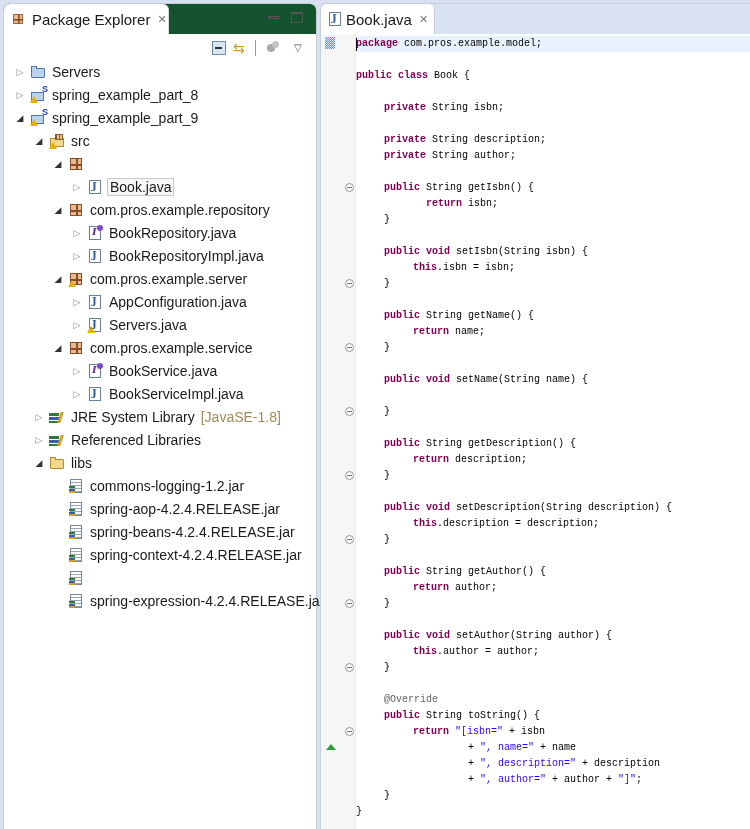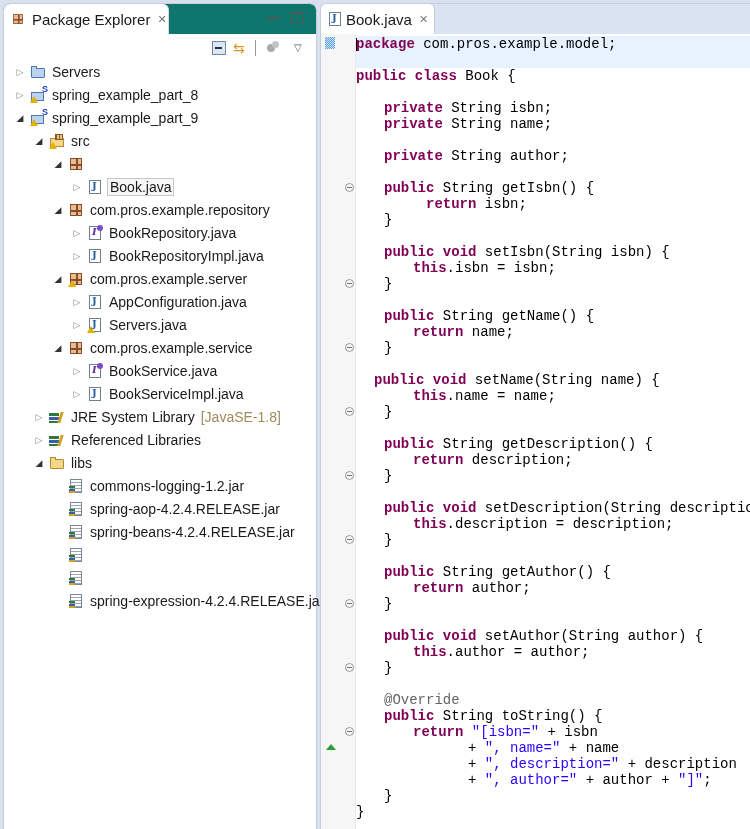--- a/index.html
+++ b/index.html
@@ -1,21 +1,21 @@
 <!DOCTYPE html>
 <html><head>
 <meta charset="utf-8">
 <style>
   html, body { margin:0; padding:0; }
   body { width:750px; height:829px; background:#d9e1f0; position:relative; overflow:hidden;
          font-family:"Liberation Sans", sans-serif; }
   
   .pe { position:absolute; left:3px; top:3px; width:314px; height:826px; background:#fff;
         border:1px solid #c6cedb; border-bottom:none; border-radius:6px 6px 0 0; box-sizing:border-box; }
-  .pe-tabbar { position:absolute; left:0; top:0; width:100%; height:30px; background:#0f766e;
+  .pe-tabbar { position:absolute; left:0; top:0; width:100%; height:30px; background:#14532d;
                border-radius:6px 6px 0 0; }
   .pe-tab { position:absolute; left:0; top:0; height:30px; width:164px; background:#fff;
             border-right:1px solid #d7dde7; border-radius:6px 6px 0 0; display:flex; align-items:center; }
   .pe-tab .title { font-size:15px; color:#1a1a1a; margin-left:6px; }
   .tab-close { font-size:11px; color:#777; margin-left:7px; }
   .win-ctrl { position:absolute; top:8px; width:12px; height:10px; }
   .minimize { left:264px; }
   .minimize::after { content:""; position:absolute; left:0; top:4px; width:11px; height:3px; border:1px solid #555; box-sizing:border-box; }
   .maximize { left:287px; border:1px solid #555; border-top-width:2px; box-sizing:border-box; height:11px; }
   .pe-toolbar { position:absolute; top:33px; left:0; width:100%; height:22px; }
@@ -72,21 +72,21 @@
         border:1px solid #c6cedb; border-bottom:none; border-right:none; border-radius:6px 0 0 0; box-sizing:border-box; }
   .ed-tabbar { position:absolute; left:0; top:0; width:100%; height:30px; background:#d9e3f1; border-radius:6px 0 0 0; }
   .ed-tab { position:absolute; left:0; top:0; height:30px; width:113px; background:#fff; border-radius:6px 6px 0 0;
             border-right:1px solid #c6cedb; display:flex; align-items:center; }
   .ed-tab .ico { margin-left:6px; margin-right:3px; }
   .ed-tab .title { font-size:15px; color:#1a1a1a; }
   .ruler { position:absolute; left:0; top:30px; width:34px; bottom:0; background:#f6f6f6; border-right:1px solid #eaeaea; }
   .overview-mark { position:absolute; left:4px; top:3px; width:10px; height:12px; background:
       repeating-conic-gradient(#5aa0e0 0 25%, #cfe4f7 0 50%) 0 0/2px 2px; }
   .code { position:absolute; left:35px; top:30px; right:0; bottom:0; }
-  .line { position:absolute; left:0; right:0; height:32px; font-family:"Liberation Mono", monospace; font-size:14px; line-height:16px; white-space:pre; color:#000;text-align:right; }
+  .line { position:absolute; left:0; right:0; height:16px; font-family:"Liberation Mono", monospace; font-size:10px; line-height:16px; white-space:pre; color:#000;text-align:right; }
   .line.current { background:#e8f2fe; }
   .line .txt { position:absolute; left:0; }
   .kw { color:#7f0055; font-weight:bold; }
   .str { color:#2a00ff; }
   .ann { color:#646464; }
   .fold { position:absolute; left:24px; width:9px; height:9px; border:1px solid #999; border-radius:50%; box-sizing:border-box; }
   .fold::after { content:""; position:absolute; left:1px; top:3px; width:5px; height:1px; background:#777; }
   .override-mark { position:absolute; left:5px; width:0; height:0; border-left:5px solid transparent; border-right:5px solid transparent; border-bottom:6px solid #2d9e3a; }
   .caret { position:absolute; top:2px; width:1px; height:13px; background:#000; }
 </style>
@@ -225,20 +225,21 @@
     <div class="row" style="left:64px;top:439px">
       <span class="ico ic-jar"></span>
       <span class="lbl">spring-aop-4.2.4.RELEASE.jar</span>
     </div>
     <div class="row" style="left:64px;top:462px">
       <span class="ico ic-jar"></span>
       <span class="lbl">spring-beans-4.2.4.RELEASE.jar</span>
     </div>
     <div class="row" style="left:64px;top:485px">
       <span class="ico ic-jar"></span>
+      <span class="lbl">spring-context-4.2.4.RELEASE.jar</span>
     </div>
     <div class="row" style="left:64px;top:508px">
       <span class="ico ic-jar"></span>
     </div>
     <div class="row" style="left:64px;top:531px">
       <span class="ico ic-jar"></span>
       <span class="lbl">spring-expression-4.2.4.RELEASE.ja</span>
     </div>
   </div>
 </div>
@@ -264,37 +265,36 @@
     <span class="fold" style="top:629px"></span>
     <span class="fold" style="top:693px"></span>
     <span class="override-mark" style="top:710px"></span>
   </div>
 
   <div class="code">
     <div class="line current" style="top:2px"><span class="caret" style="left:0"></span><span class="txt"><span class="kw">package</span> com.pros.example.model;</span></div>
     <div class="line" style="top:34px"><span class="txt"><span class="kw">public</span> <span class="kw">class</span> Book {</span></div>
 
     <div class="line" style="top:66px"><span class="txt" style="left:28px"><span class="kw">private</span> String isbn;</span></div>
-    <div class="line" style="top:82px"><span class="txt" style="left:28px"><span class="kw">private</span> String name;</span></div>
+    <div class="line" style="top:98px"><span class="txt" style="left:28px"><span class="kw">private</span> String description;</span></div>
     <div class="line" style="top:114px"><span class="txt" style="left:28px"><span class="kw">private</span> String author;</span></div>
 
     <div class="line" style="top:146px"><span class="txt" style="left:28px"><span class="kw">public</span> String getIsbn() {</span></div>
     <div class="line" style="top:162px"><span class="txt" style="left:70px"><span class="kw">return</span> isbn;</span></div>
     <div class="line" style="top:178px"><span class="txt" style="left:28px">}</span></div>
 
     <div class="line" style="top:210px"><span class="txt" style="left:28px"><span class="kw">public</span> <span class="kw">void</span> setIsbn(String isbn) {</span></div>
     <div class="line" style="top:226px"><span class="txt" style="left:57px"><span class="kw">this</span>.isbn = isbn;</span></div>
     <div class="line" style="top:242px"><span class="txt" style="left:28px">}</span></div>
 
     <div class="line" style="top:274px"><span class="txt" style="left:28px"><span class="kw">public</span> String getName() {</span></div>
     <div class="line" style="top:290px"><span class="txt" style="left:57px"><span class="kw">return</span> name;</span></div>
     <div class="line" style="top:306px"><span class="txt" style="left:28px">}</span></div>
 
-    <div class="line" style="top:338px"><span class="txt" style="left:18px"><span class="kw">public</span> <span class="kw">void</span> setName(String name) {</span></div>
-    <div class="line" style="top:354px"><span class="txt" style="left:57px"><span class="kw">this</span>.name = name;</span></div>
+    <div class="line" style="top:338px"><span class="txt" style="left:28px"><span class="kw">public</span> <span class="kw">void</span> setName(String name) {</span></div>
     <div class="line" style="top:370px"><span class="txt" style="left:28px">}</span></div>
 
     <div class="line" style="top:402px"><span class="txt" style="left:28px"><span class="kw">public</span> String getDescription() {</span></div>
     <div class="line" style="top:418px"><span class="txt" style="left:57px"><span class="kw">return</span> description;</span></div>
     <div class="line" style="top:434px"><span class="txt" style="left:28px">}</span></div>
 
     <div class="line" style="top:466px"><span class="txt" style="left:28px"><span class="kw">public</span> <span class="kw">void</span> setDescription(String description) {</span></div>
     <div class="line" style="top:482px"><span class="txt" style="left:57px"><span class="kw">this</span>.description = description;</span></div>
     <div class="line" style="top:498px"><span class="txt" style="left:28px">}</span></div>
 

